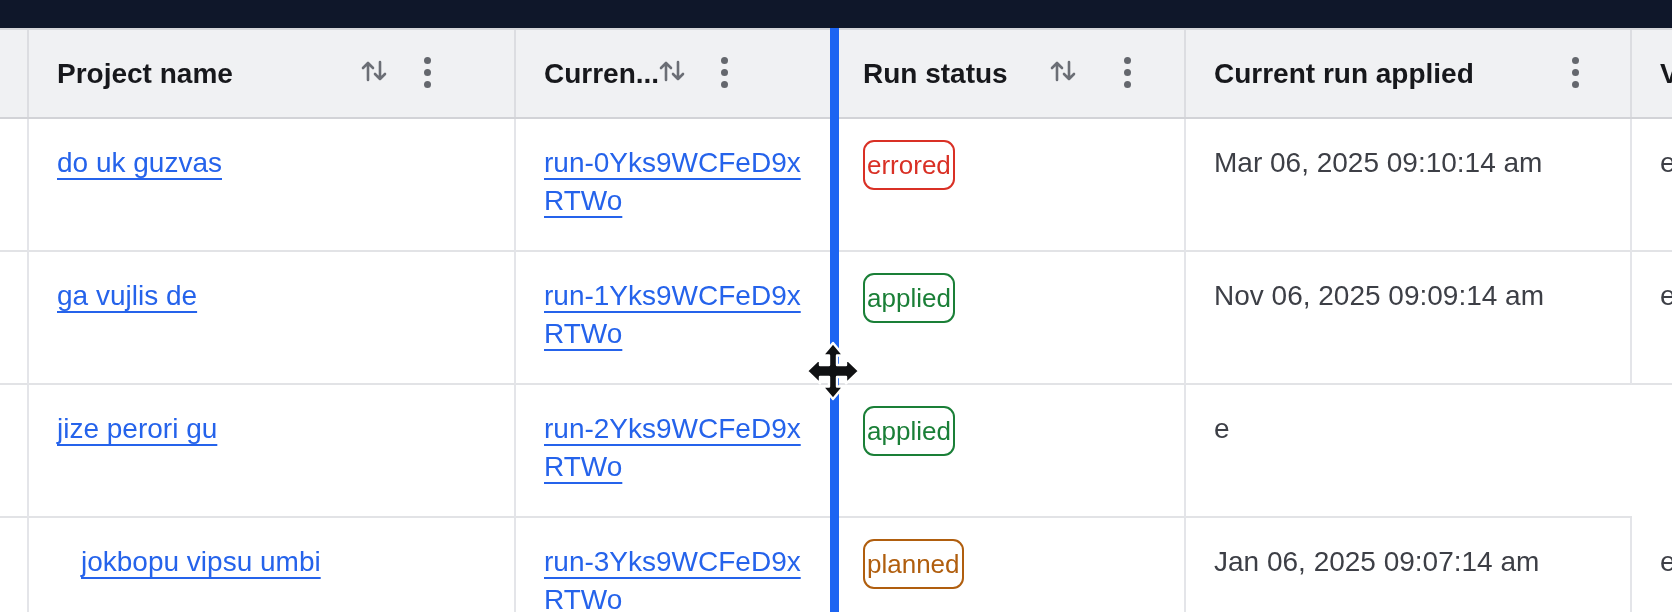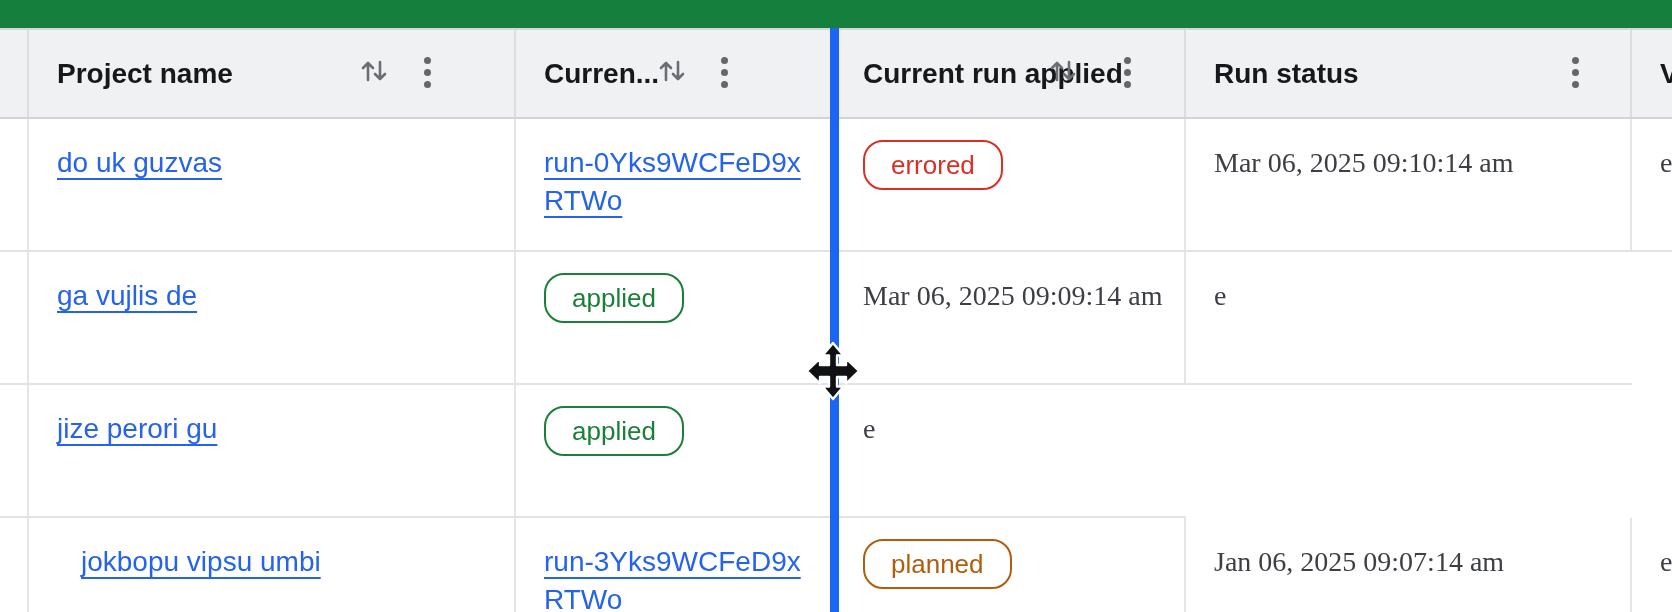--- a/index.html
+++ b/index.html
@@ -1,17 +1,17 @@
 <!DOCTYPE html>
 <html><head>
 <meta charset="utf-8">
 <style>
   html,body{margin:0;padding:0;background:#fff;}
   .stage{
-    position:relative;width:1672px;height:612px;overflow:hidden;background:#15803d;
+    position:relative;width:1672px;height:612px;overflow:hidden;background:#0f172a;
     font-family:"Liberation Sans","DejaVu Sans",sans-serif;
     -webkit-font-smoothing:antialiased;
   }
   .tbl{position:absolute;left:0;top:28px;width:1800px;}
   .row{display:grid;grid-template-columns:29px 487px 319px 351px 446px 168px;box-sizing:border-box;}
   .header-row{
     height:91px;background:#f0f1f3;
     border-top:2px solid #d5d6da;border-bottom:2px solid #d2d3d7;
   }
   .header-row .cell{
@@ -26,25 +26,25 @@
   .body-row .cell{
     box-sizing:border-box;border-right:2px solid #e4e5e9;border-bottom:2px solid #e2e3e6;
     padding:25px 28px 0 28px;overflow:hidden;
   }
   .body-row .cell.gutter, .header-row .cell.gutter{padding:0;}
   .link{
     color:#2563eb;font-size:28px;line-height:38px;text-decoration:underline;
     text-decoration-thickness:2px;text-underline-offset:6px;cursor:pointer;
     word-break:break-all;display:inline;
   }
-  .ts{font-size:28px;line-height:38px;color:#3d3f46;white-space:nowrap;font-family:Liberation Serif, serif;}
+  .ts{font-size:28px;line-height:38px;color:#3d3f46;white-space:nowrap;}
   .cell.badge-cell{padding-top:21px;}
   .badge{
-    display:inline-block;border:2px solid;border-radius:20px;background:#fff;
-    font-size:26px;line-height:30px;padding:8px 26px;white-space:nowrap;
+    display:inline-block;border:2px solid;border-radius:11px;background:#fff;
+    font-size:26px;line-height:30px;padding:8px 2px;white-space:nowrap;
   }
   
   .icon-abs{position:absolute;z-index:3;}
   .sort-svg{display:block;}
   .kebab{display:flex;flex-direction:column;align-items:center;gap:5px;width:14px;cursor:pointer;}
   .kebab i{width:7px;height:7px;border-radius:50%;background:#64676d;display:block;}
   .resize-line{position:absolute;top:28px;width:9px;height:584px;z-index:5;}
   .cursor-abs{position:absolute;z-index:6;}
 </style>
 </head>
@@ -56,25 +56,25 @@
 
     <div class="row header-row">
       <div class="cell gutter"></div>
       <div class="cell">
         <span class="h-label">Project name</span>
       </div>
       <div class="cell">
         <span class="h-label">Curren...</span>
       </div>
       <div class="cell">
+        <span class="h-label">Run status</span>
+      </div>
+      <div class="cell">
         <span class="h-label">Current run applied</span>
       </div>
-      <div class="cell">
-        <span class="h-label">Run status</span>
-      </div>
       <div class="cell" style="border-right:none;">
         <span class="h-label">V</span>
       </div>
     </div>
 
     <div class="row body-row">
       <div class="cell gutter"></div>
       <div class="cell">
         <a class="link" style="color: rgb(37, 99, 235); text-align: right;">do uk guzvas</a>
       </div>
@@ -90,35 +90,41 @@
       <div class="cell" style="border-right:none;">
         <span class="ts">e</span>
       </div>
     </div>
 
     <div class="row body-row">
       <div class="cell gutter"></div>
       <div class="cell">
         <a class="link" style="color: rgb(37, 99, 235); text-decoration: underline;">ga vujlis de</a>
       </div>
+      <div class="cell">
+        <a class="link" style="color: rgb(37, 99, 235);">run-1Yks9WCFeD9xRTWo</a>
+      </div>
       <div class="cell badge-cell">
         <span class="badge" style="color: rgb(26, 127, 55); border-color: rgb(26, 127, 55);">applied</span>
       </div>
       <div class="cell">
-        <span class="ts">Mar 06, 2025 09:09:14 am</span>
+        <span class="ts">Nov 06, 2025 09:09:14 am</span>
       </div>
       <div class="cell" style="border-right:none;">
         <span class="ts">e</span>
       </div>
     </div>
 
     <div class="row body-row">
       <div class="cell gutter"></div>
       <div class="cell">
         <a class="link" style="color: rgb(37, 99, 235);">jize perori gu</a>
+      </div>
+      <div class="cell">
+        <a class="link" style="color: rgb(37, 99, 235);">run-2Yks9WCFeD9xRTWo</a>
       </div>
       <div class="cell badge-cell">
         <span class="badge" style="color: rgb(26, 127, 55); border-color: rgb(26, 127, 55);">applied</span>
       </div>
       <div class="cell" style="border-right:none;">
         <span class="ts">e</span>
       </div>
     </div>
 
     <div class="row body-row">

